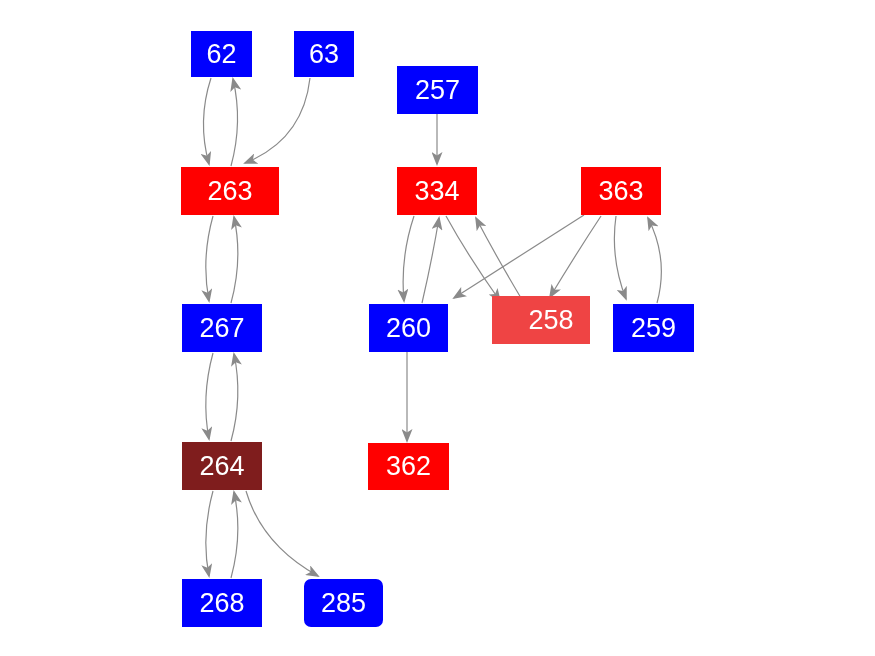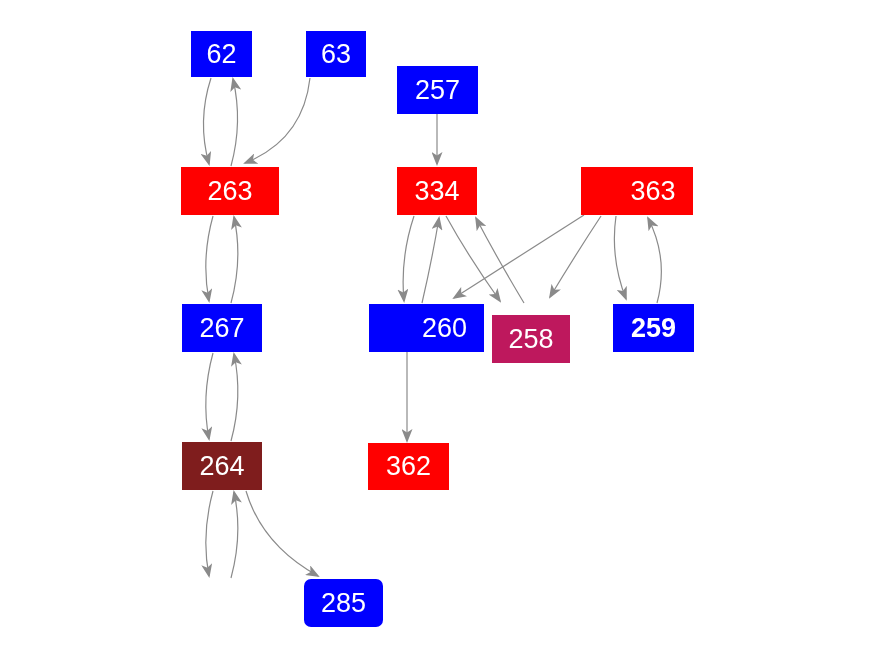--- a/index.html
+++ b/index.html
@@ -61,26 +61,27 @@
       <path class="edge" marker-end="url(#arrow)" d="M524,303 Q497,258 476,218"></path>
       <path class="edge" marker-end="url(#arrow)" d="M584,215 Q520,256 454,298"></path>
       <path class="edge" marker-end="url(#arrow)" d="M601,216 Q576,254 550,297"></path>
       <path class="edge" marker-end="url(#arrow)" d="M616,216 Q610,258 626,299"></path>
       <path class="edge" marker-end="url(#arrow)" d="M657,303 Q669,259 648,218"></path>
       <path class="edge" marker-end="url(#arrow)" d="M407,352 L407,441"></path>
     </g>
   </svg>
 
   <div class="node" style="left: 191px; top: 31px; width: 61px; height: 46px; background-color: rgb(0, 0, 255);">62</div>
-  <div class="node" style="left: 294px; top: 31px; width: 60px; height: 46px; background-color: rgb(0, 0, 255); margin-left: 12px;">63</div>
+  <div class="node" style="left: 294px; top: 31px; width: 60px; height: 46px; background-color: rgb(0, 0, 255);">63</div>
   <div class="node" style="left: 397px; top: 29px; width: 81px; height: 48px; background-color: rgb(0, 0, 255); margin-top: 37px;">257</div>
   <div class="node" style="left: 181px; top: 167px; width: 98px; height: 48px; background-color: rgb(255, 0, 0);">263</div>
   <div class="node" style="left: 397px; top: 167px; width: 80px; height: 48px; background-color: rgb(255, 0, 0);">334</div>
-  <div class="node" style="left: 581px; top: 167px; width: 80px; height: 48px; background-color: rgb(255, 0, 0); padding-left: 32px;">363</div>
+  <div class="node" style="left: 581px; top: 167px; width: 80px; height: 48px; background-color: rgb(255, 0, 0);">363</div>
   <div class="node" style="left: 182px; top: 304px; width: 80px; height: 48px; background-color: rgb(0, 0, 255); text-align: right;">267</div>
-  <div class="node" style="left: 369px; top: 304px; width: 79px; height: 48px; background-color: rgb(0, 0, 255); padding-left: 36px;">260</div>
-  <div class="node" style="left: 492px; top: 315px; width: 78px; height: 48px; background-color: #be185d;">258</div>
-  <div class="node" style="left: 613px; top: 304px; width: 81px; height: 48px; background-color: rgb(0, 0, 255); font-weight: bold;">259</div>
+  <div class="node" style="left: 369px; top: 304px; width: 79px; height: 48px; background-color: rgb(0, 0, 255);">260</div>
+  <div class="node" style="left: 492px; top: 296px; width: 78px; height: 48px; background-color: #ef4444; padding-left: 20px;">258</div>
+  <div class="node" style="left: 613px; top: 304px; width: 81px; height: 48px; background-color: rgb(0, 0, 255);">259</div>
   <div class="node" style="left: 182px; top: 442px; width: 80px; height: 48px; background-color: #7f1d1d;">264</div>
   <div class="node" style="left: 368px; top: 443px; width: 81px; height: 47px; background-color: rgb(255, 0, 0);">362</div>
+  <div class="node" style="left: 182px; top: 579px; width: 80px; height: 48px; background-color: rgb(0, 0, 255);">268</div>
   <div class="node" style="left: 304px; top: 579px; width: 79px; height: 48px; background-color: rgb(0, 0, 255); border-radius: 7px;">285</div>
 
 </div>
 
 </body></html>

